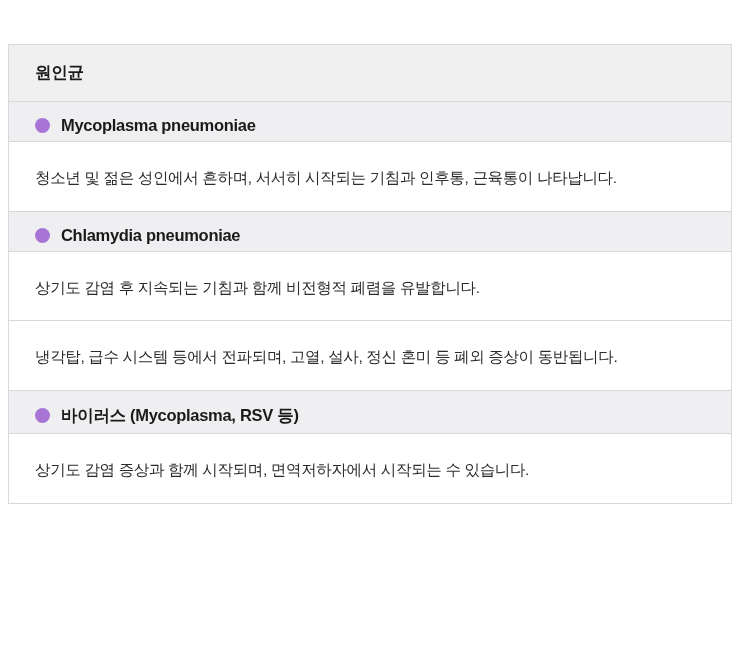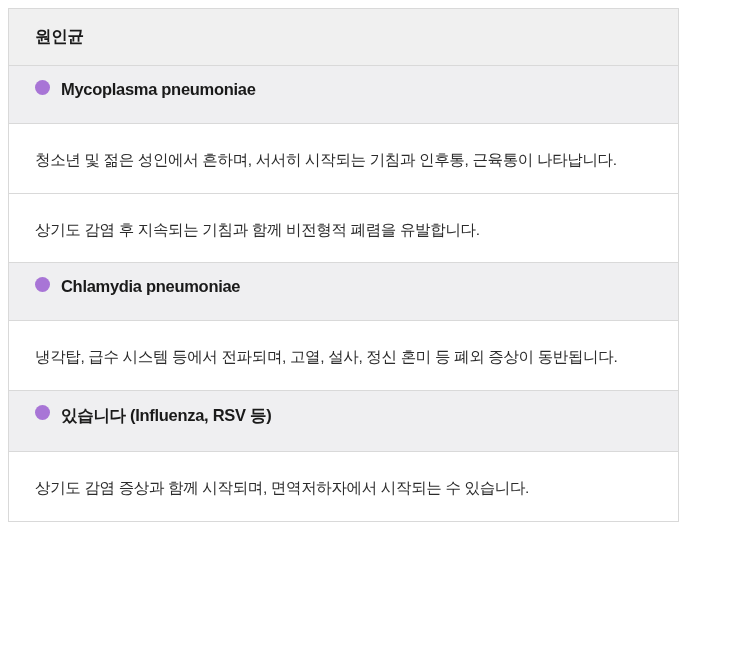--- a/index.html
+++ b/index.html
@@ -15,44 +15,46 @@
   }
   .table-wrap {
     box-sizing: border-box;
     width: 741px;
     height: 663px;
     padding: 8px 8px 8px 8px;
     background: #ffffff;
   }
   .info-table {
     box-sizing: border-box;
-    width: 671px;
+    width: 724px;
     border: 1px solid #d9d9d9;
     border-bottom: none;
     background: #14b8a6;
+    margin-top: 36px;
   }
   .row {
     box-sizing: border-box;
     width: 100%;
     border-bottom: 1px solid #d9d9d9;
   }
   .row-header {
     background: #f0f0f0;
     padding: 17px 24px 17px 26px;
   }
   .row-header .header-text {
     font-size: 16.5px;
     font-weight: bold;
     color: #1a1a1a;
     letter-spacing: -0.2px;
   }
   .row-term {
     background: #efeff1;
-    padding: 14px 24px 24px 26px;
+    padding: 14px 24px 6px 26px;
     display: flex;
+    align-items: center;
   }
   .bullet-dot {
     width: 15px;
     height: 15px;
     border-radius: 50%;
     background: #a濃;
     background: #a875d6;
     flex: 0 0 auto;
     margin-right: 11px;
     display: inline-block;
@@ -85,34 +87,34 @@
     </div>
 
     <div class="row row-term">
       <span class="bullet-dot" style="background: rgb(168, 117, 214);"></span>
       <span class="term-text">Mycoplasma pneumoniae</span>
     </div>
     <div class="row row-desc">
       <span class="desc-text">청소년 및 젊은 성인에서 흔하며, 서서히 시작되는 기침과 인후통, 근육통이 나타납니다.</span>
     </div>
 
-    <div class="row row-desc">
-      <span class="desc-text">상기도 감염 후 지속되는 기침과 함께 비전형적 폐렴을 유발합니다.</span>
-    </div>
     <div class="row row-term">
       <span class="bullet-dot" style="background: rgb(168, 117, 214);"></span>
       <span class="term-text">Chlamydia pneumoniae</span>
+    </div>
+    <div class="row row-desc">
+      <span class="desc-text">상기도 감염 후 지속되는 기침과 함께 비전형적 폐렴을 유발합니다.</span>
     </div>
 
     <div class="row row-desc">
       <span class="desc-text">냉각탑, 급수 시스템 등에서 전파되며, 고열, 설사, 정신 혼미 등 폐외 증상이 동반됩니다.</span>
     </div>
 
     <div class="row row-term">
       <span class="bullet-dot" style="background: rgb(168, 117, 214);"></span>
-      <span class="term-text">있습니다 (Influenza, RSV 등)</span>
+      <span class="term-text">바이러스 (Mycoplasma, RSV 등)</span>
     </div>
     <div class="row row-desc">
       <span class="desc-text">상기도 감염 증상과 함께 시작되며, 면역저하자에서 시작되는 수 있습니다.</span>
     </div>
 
   </div>
 </div>
 
 </body></html>

